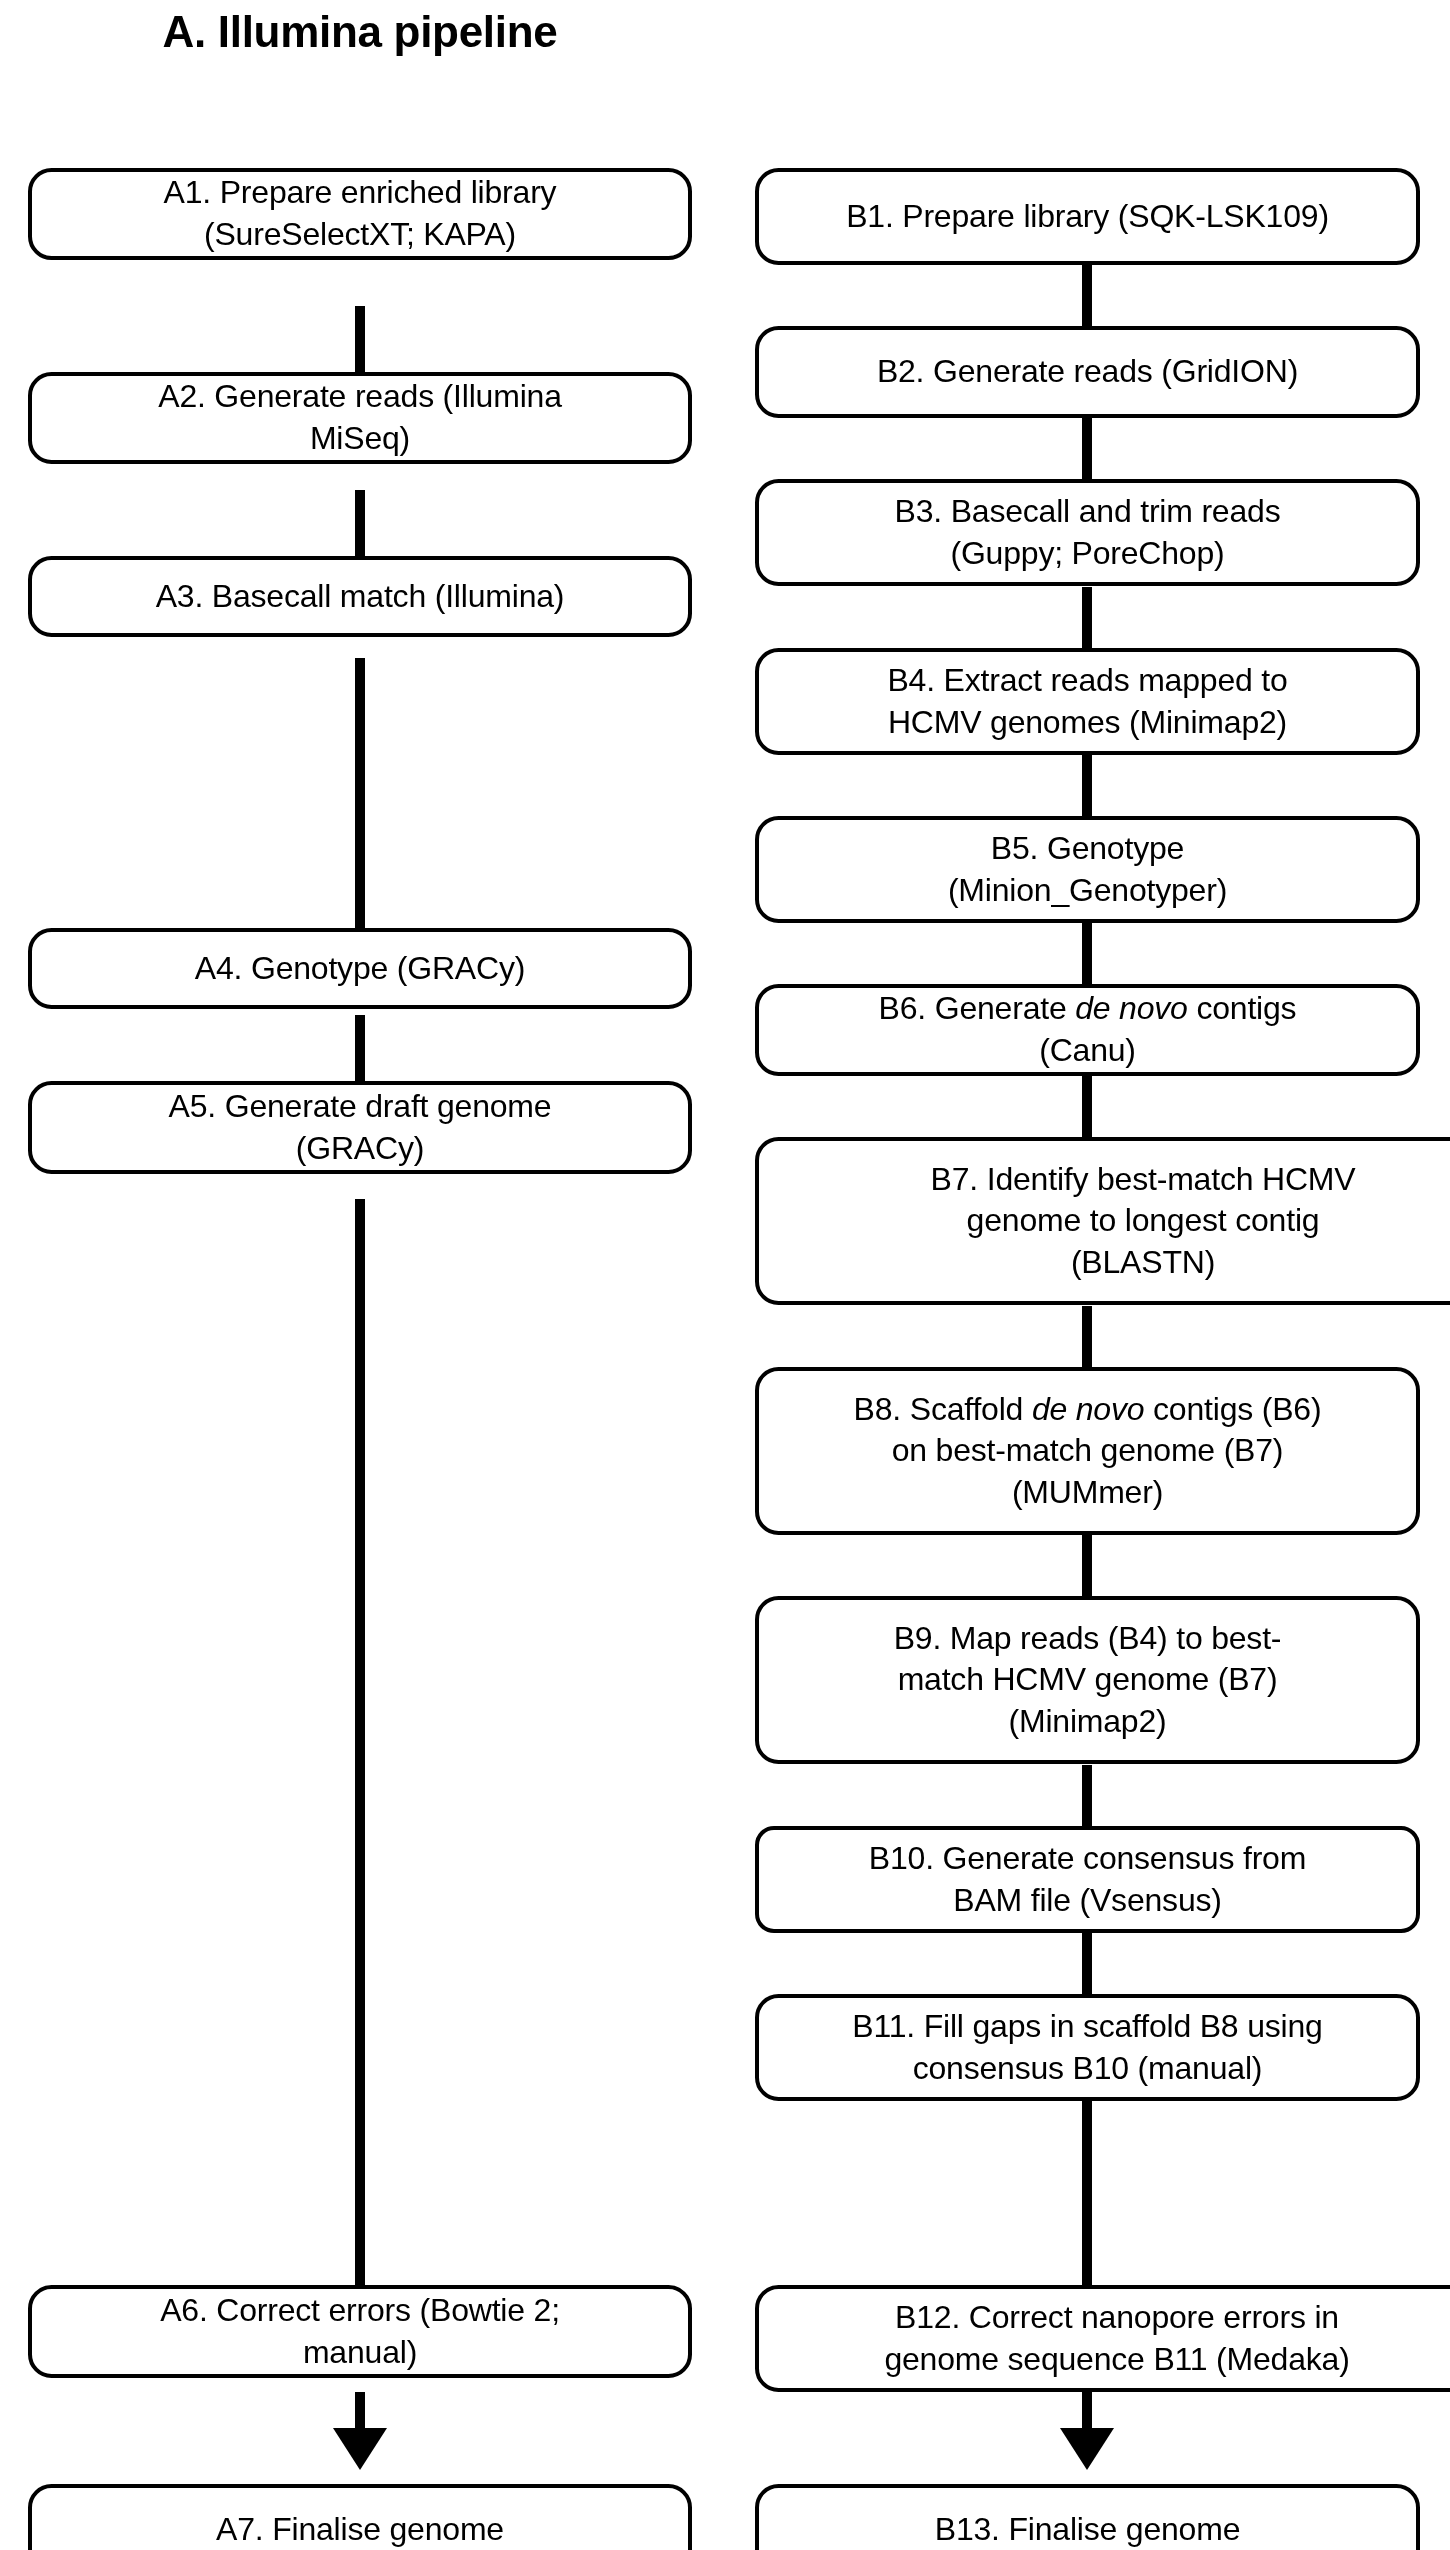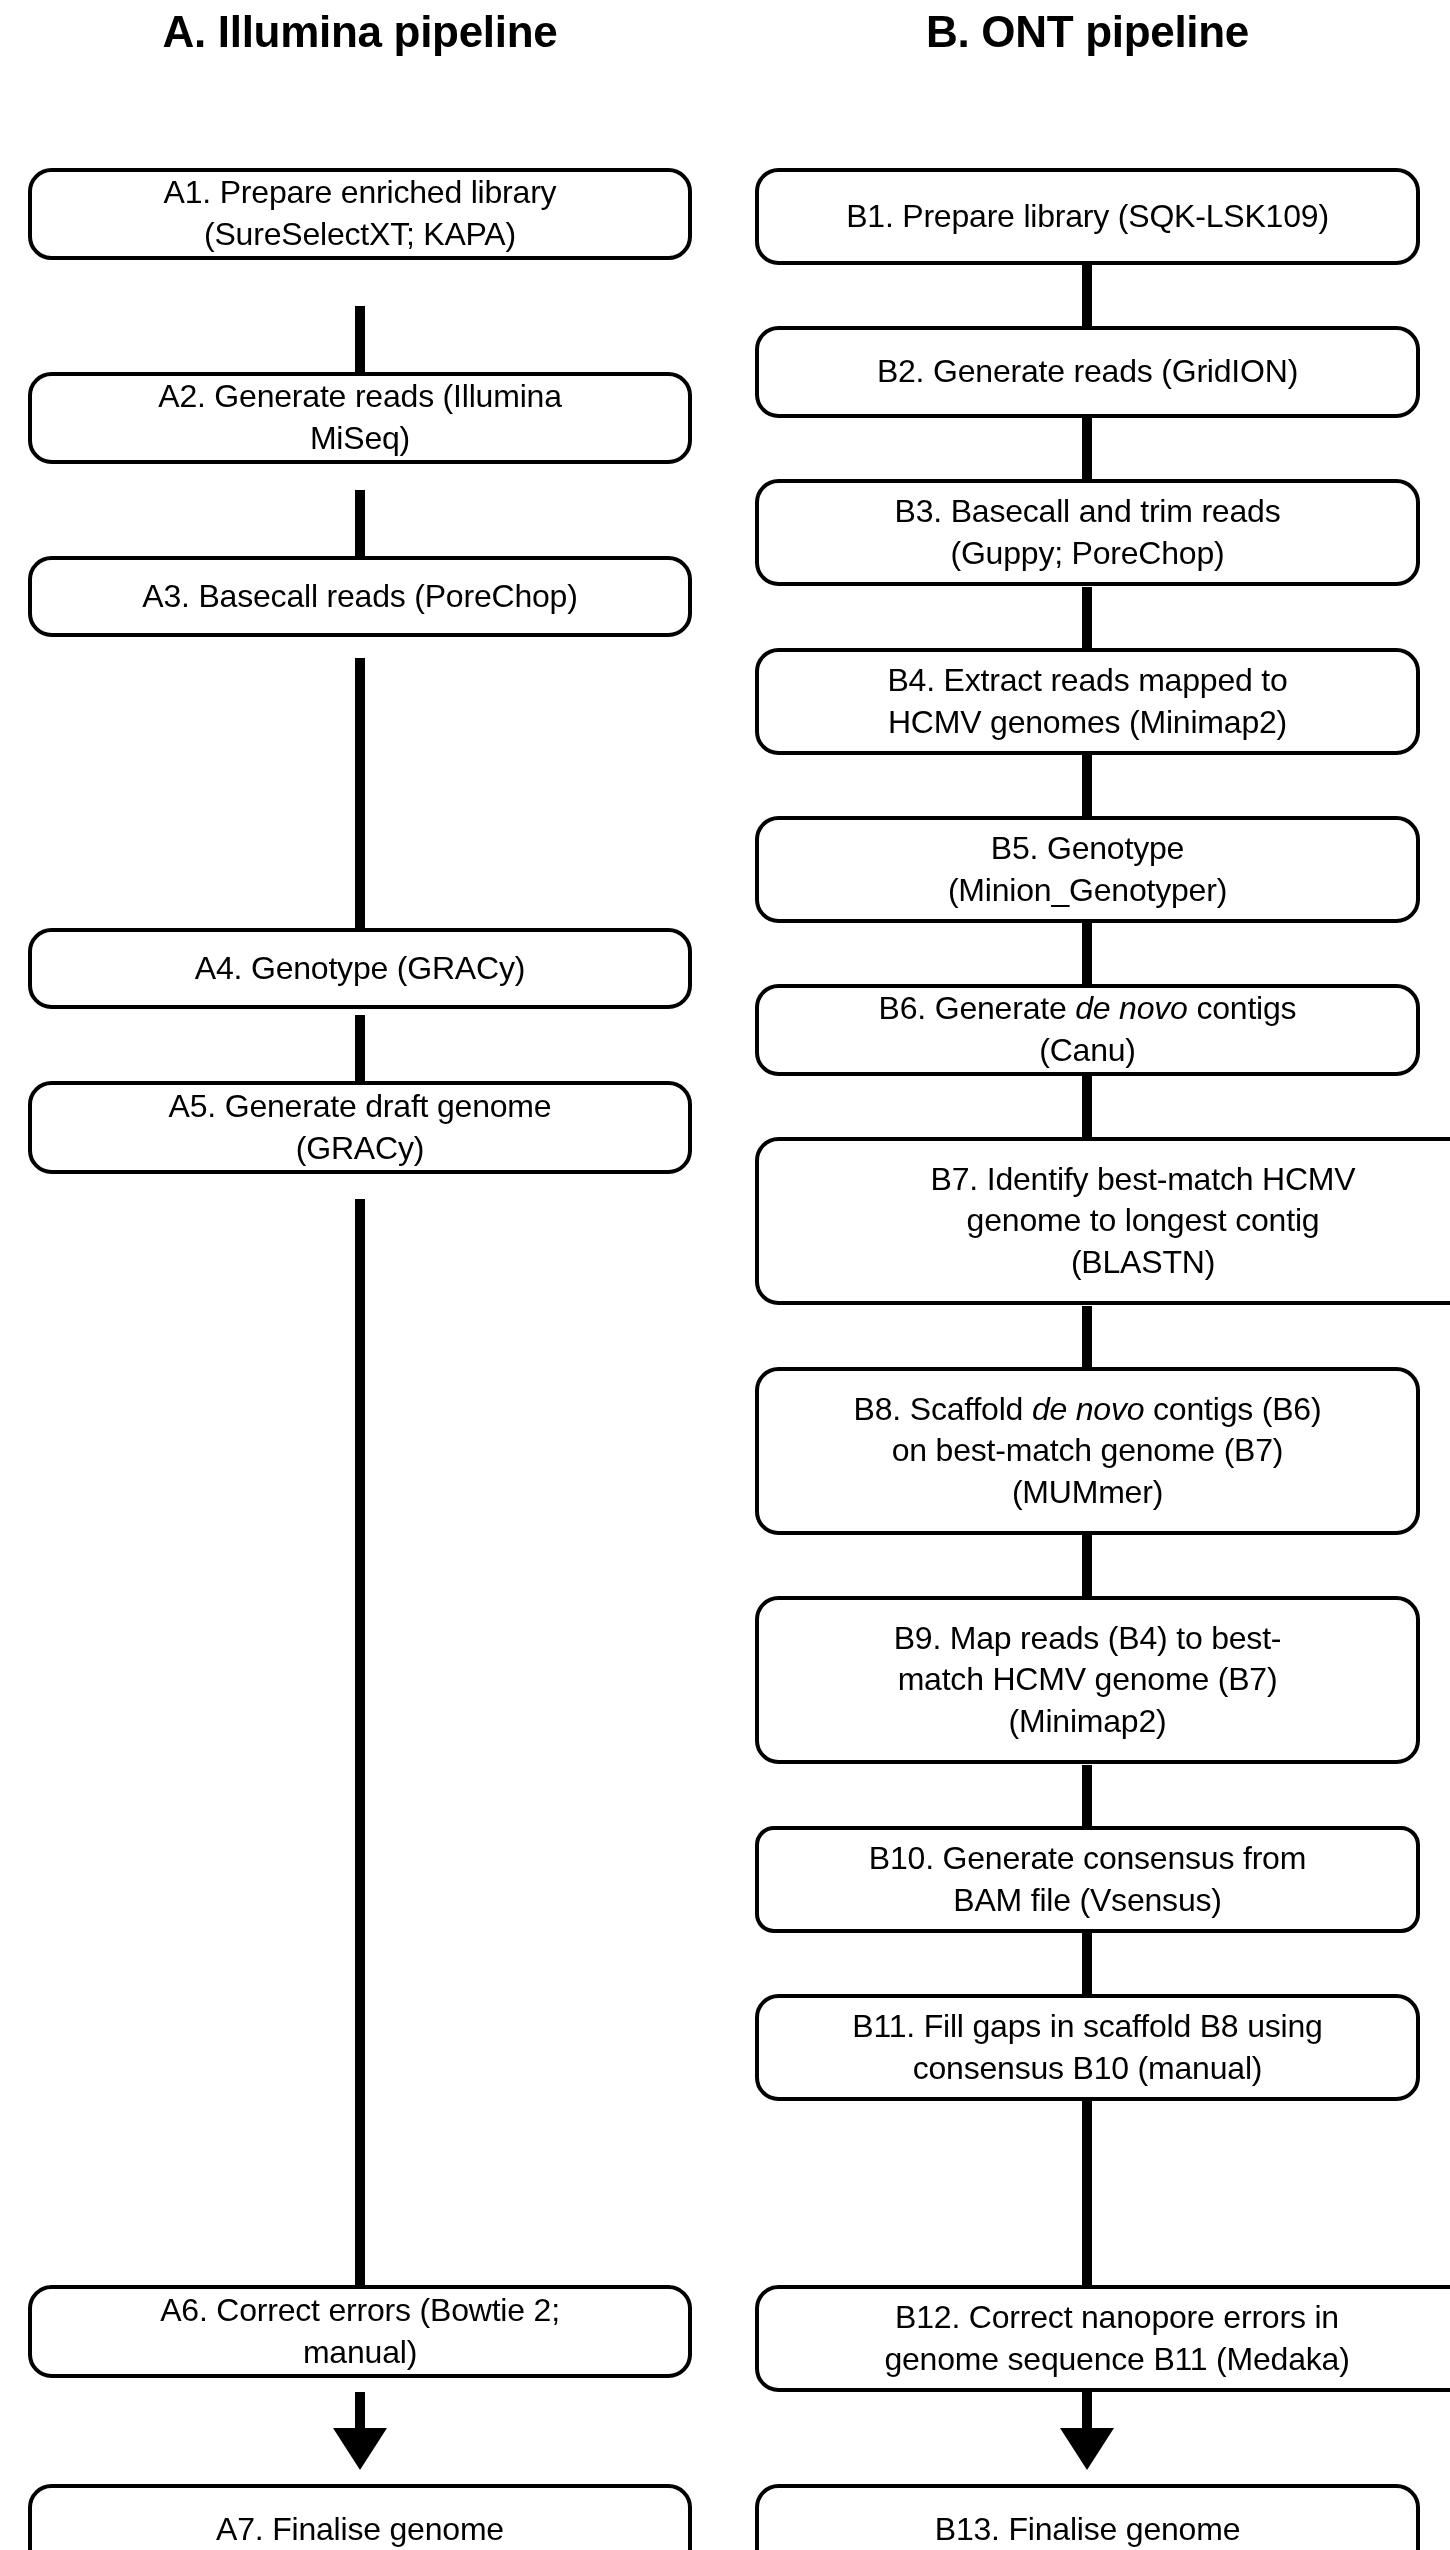--- a/index.html
+++ b/index.html
@@ -68,42 +68,41 @@
     z-index:3;
   }
 </style>
 </head>
 <body>
 
 <div class="canvas">
 
   <div class="panel-title" id="title-a">A. Illumina pipeline</div>
 
-  <div class="panel-title" id="title-b">B. ONT pipeline</div>
 
   <div class="flow-col" id="col-a">
 
     <div class="connector" style="left:327px;top:306px;height:66px;"></div>
     <div class="connector" style="left:327px;top:490px;height:66px;"></div>
     <div class="connector" style="left:327px;top:658px;height:270px;"></div>
     <div class="connector" style="left:327px;top:1015px;height:66px;"></div>
     <div class="connector" style="left:327px;top:1199px;height:1086px;"></div>
     <div class="connector" style="left:327px;top:2392px;height:45px;"></div>
     <div class="arrow-head" style="left:305px;top:2428px;"></div>
 
     <div class="node" style="left:0;top:168px;width:664px;height:92px;">
       <span class="node-text">A1. Prepare enriched library
 (SureSelectXT; KAPA)</span>
     </div>
     <div class="node" style="left:0;top:372px;width:664px;height:92px;">
       <span class="node-text">A2. Generate reads (Illumina
 MiSeq)</span>
     </div>
     <div class="node" style="left:0;top:556px;width:664px;height:81px;">
-      <span class="node-text">A3. Basecall reads (PoreChop)</span>
+      <span class="node-text">A3. Basecall match (Illumina)</span>
     </div>
     <div class="node" style="left:0;top:928px;width:664px;height:81px;">
       <span class="node-text">A4. Genotype (GRACy)</span>
     </div>
     <div class="node" style="left:0;top:1081px;width:664px;height:93px;">
       <span class="node-text">A5. Generate draft genome
 (GRACy)</span>
     </div>
     <div class="node" style="left:0;top:2285px;width:664px;height:93px;">
       <span class="node-text">A6. Correct errors (Bowtie 2;

